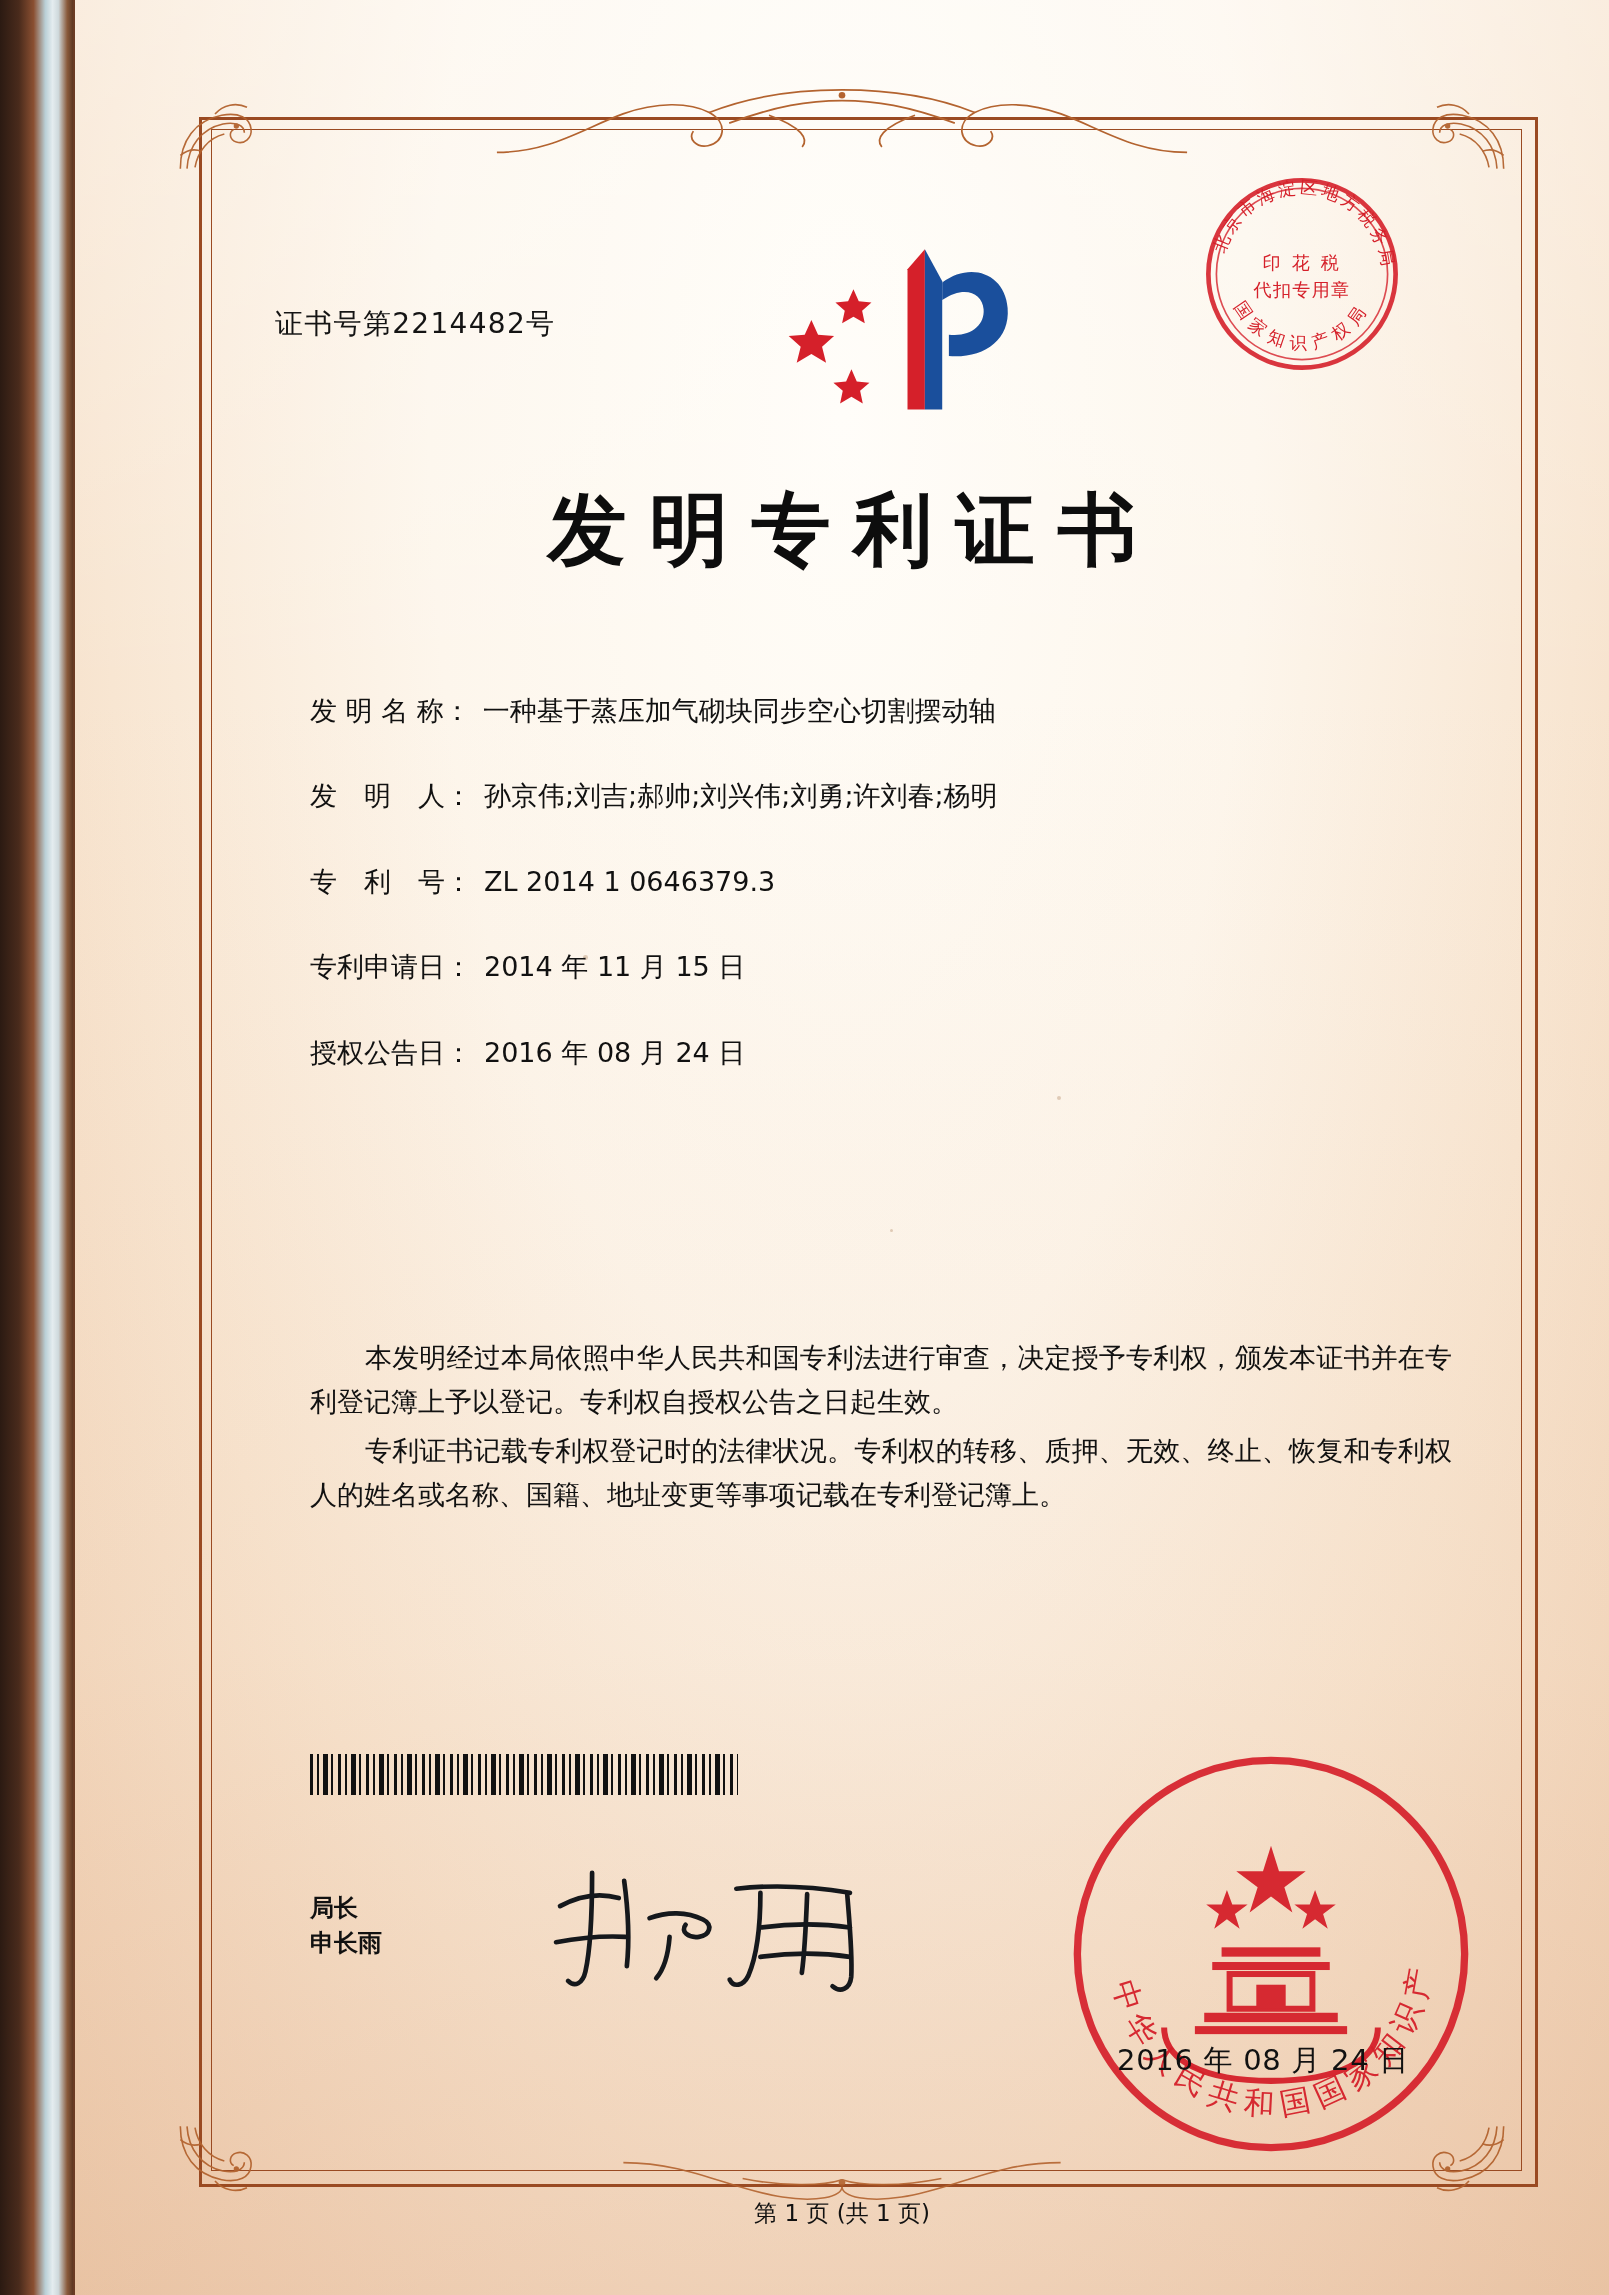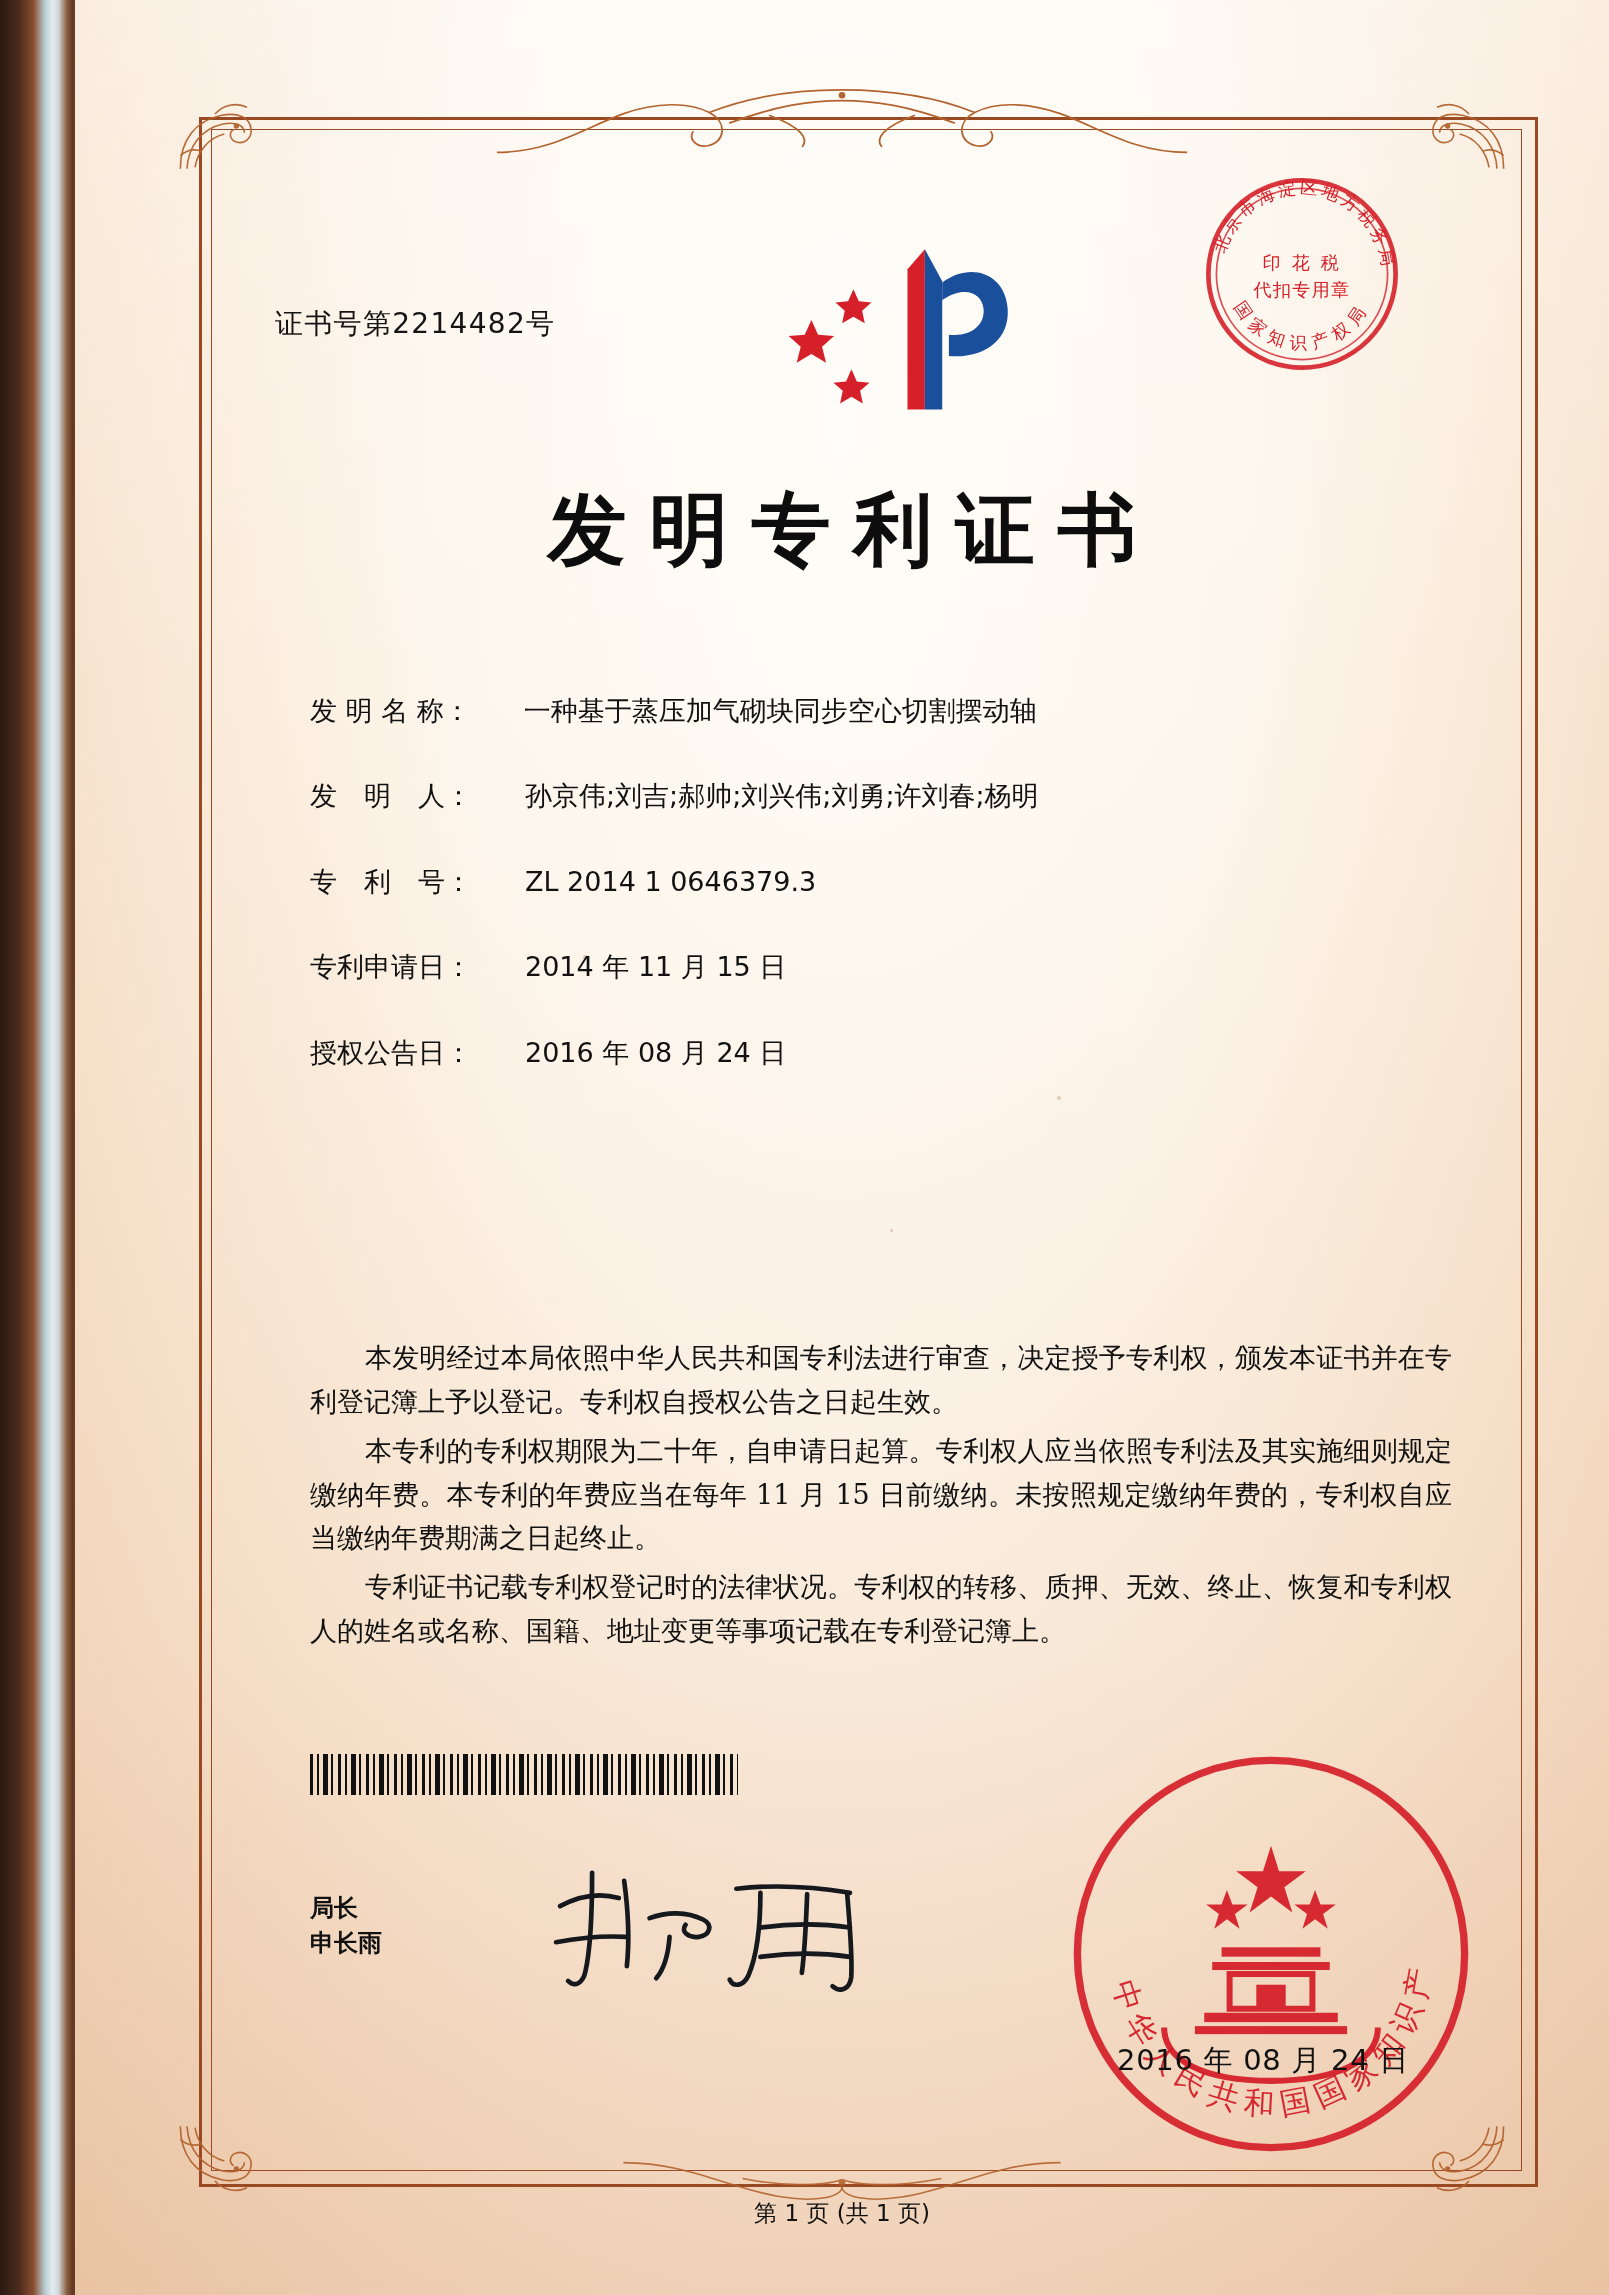--- a/index.html
+++ b/index.html
@@ -135,21 +135,20 @@
     width: 1136px;
   }
   .field-row {
     display: flex;
     align-items: flex-start;
     margin-bottom: 53px;
     font-size: 27px;
     color: #111;
     line-height: 1.2;
     font-family: "DejaVu Sans", "Liberation Sans", sans-serif;
-    gap: 41px;
   }
   .field-label {
     white-space: nowrap;
     flex: none;
   }
   .field-value {
     margin-left: 12px;
     word-break: break-all;
   }
 
@@ -375,21 +374,20 @@
         <span class="field-value">2014 年 11 月 15 日</span>
       </div>
       <div class="field-row">
         <span class="field-label">授权公告日：</span>
         <span class="field-value">2016 年 08 月 24 日</span>
       </div>
     </div>
 
     <div class="body-text">
       <p>本发明经过本局依照中华人民共和国专利法进行审查，决定授予专利权，颁发本证书并在专利登记簿上予以登记。专利权自授权公告之日起生效。</p>
-      <p>本专利的专利权期限为二十年，自申请日起算。专利权人应当依照专利法及其实施细则规定缴纳年费。本专利的年费应当在每年 11 月 15 日前缴纳。未按照规定缴纳年费的，专利权自应当缴纳年费期满之日起终止。</p>
       <p>专利证书记载专利权登记时的法律状况。专利权的转移、质押、无效、终止、恢复和专利权人的姓名或名称、国籍、地址变更等事项记载在专利登记簿上。</p>
     </div>
 
     <div class="barcode"></div>
 
     <div class="sig-block">
       <div>局长</div>
       <div>申长雨</div>
     </div>
 

